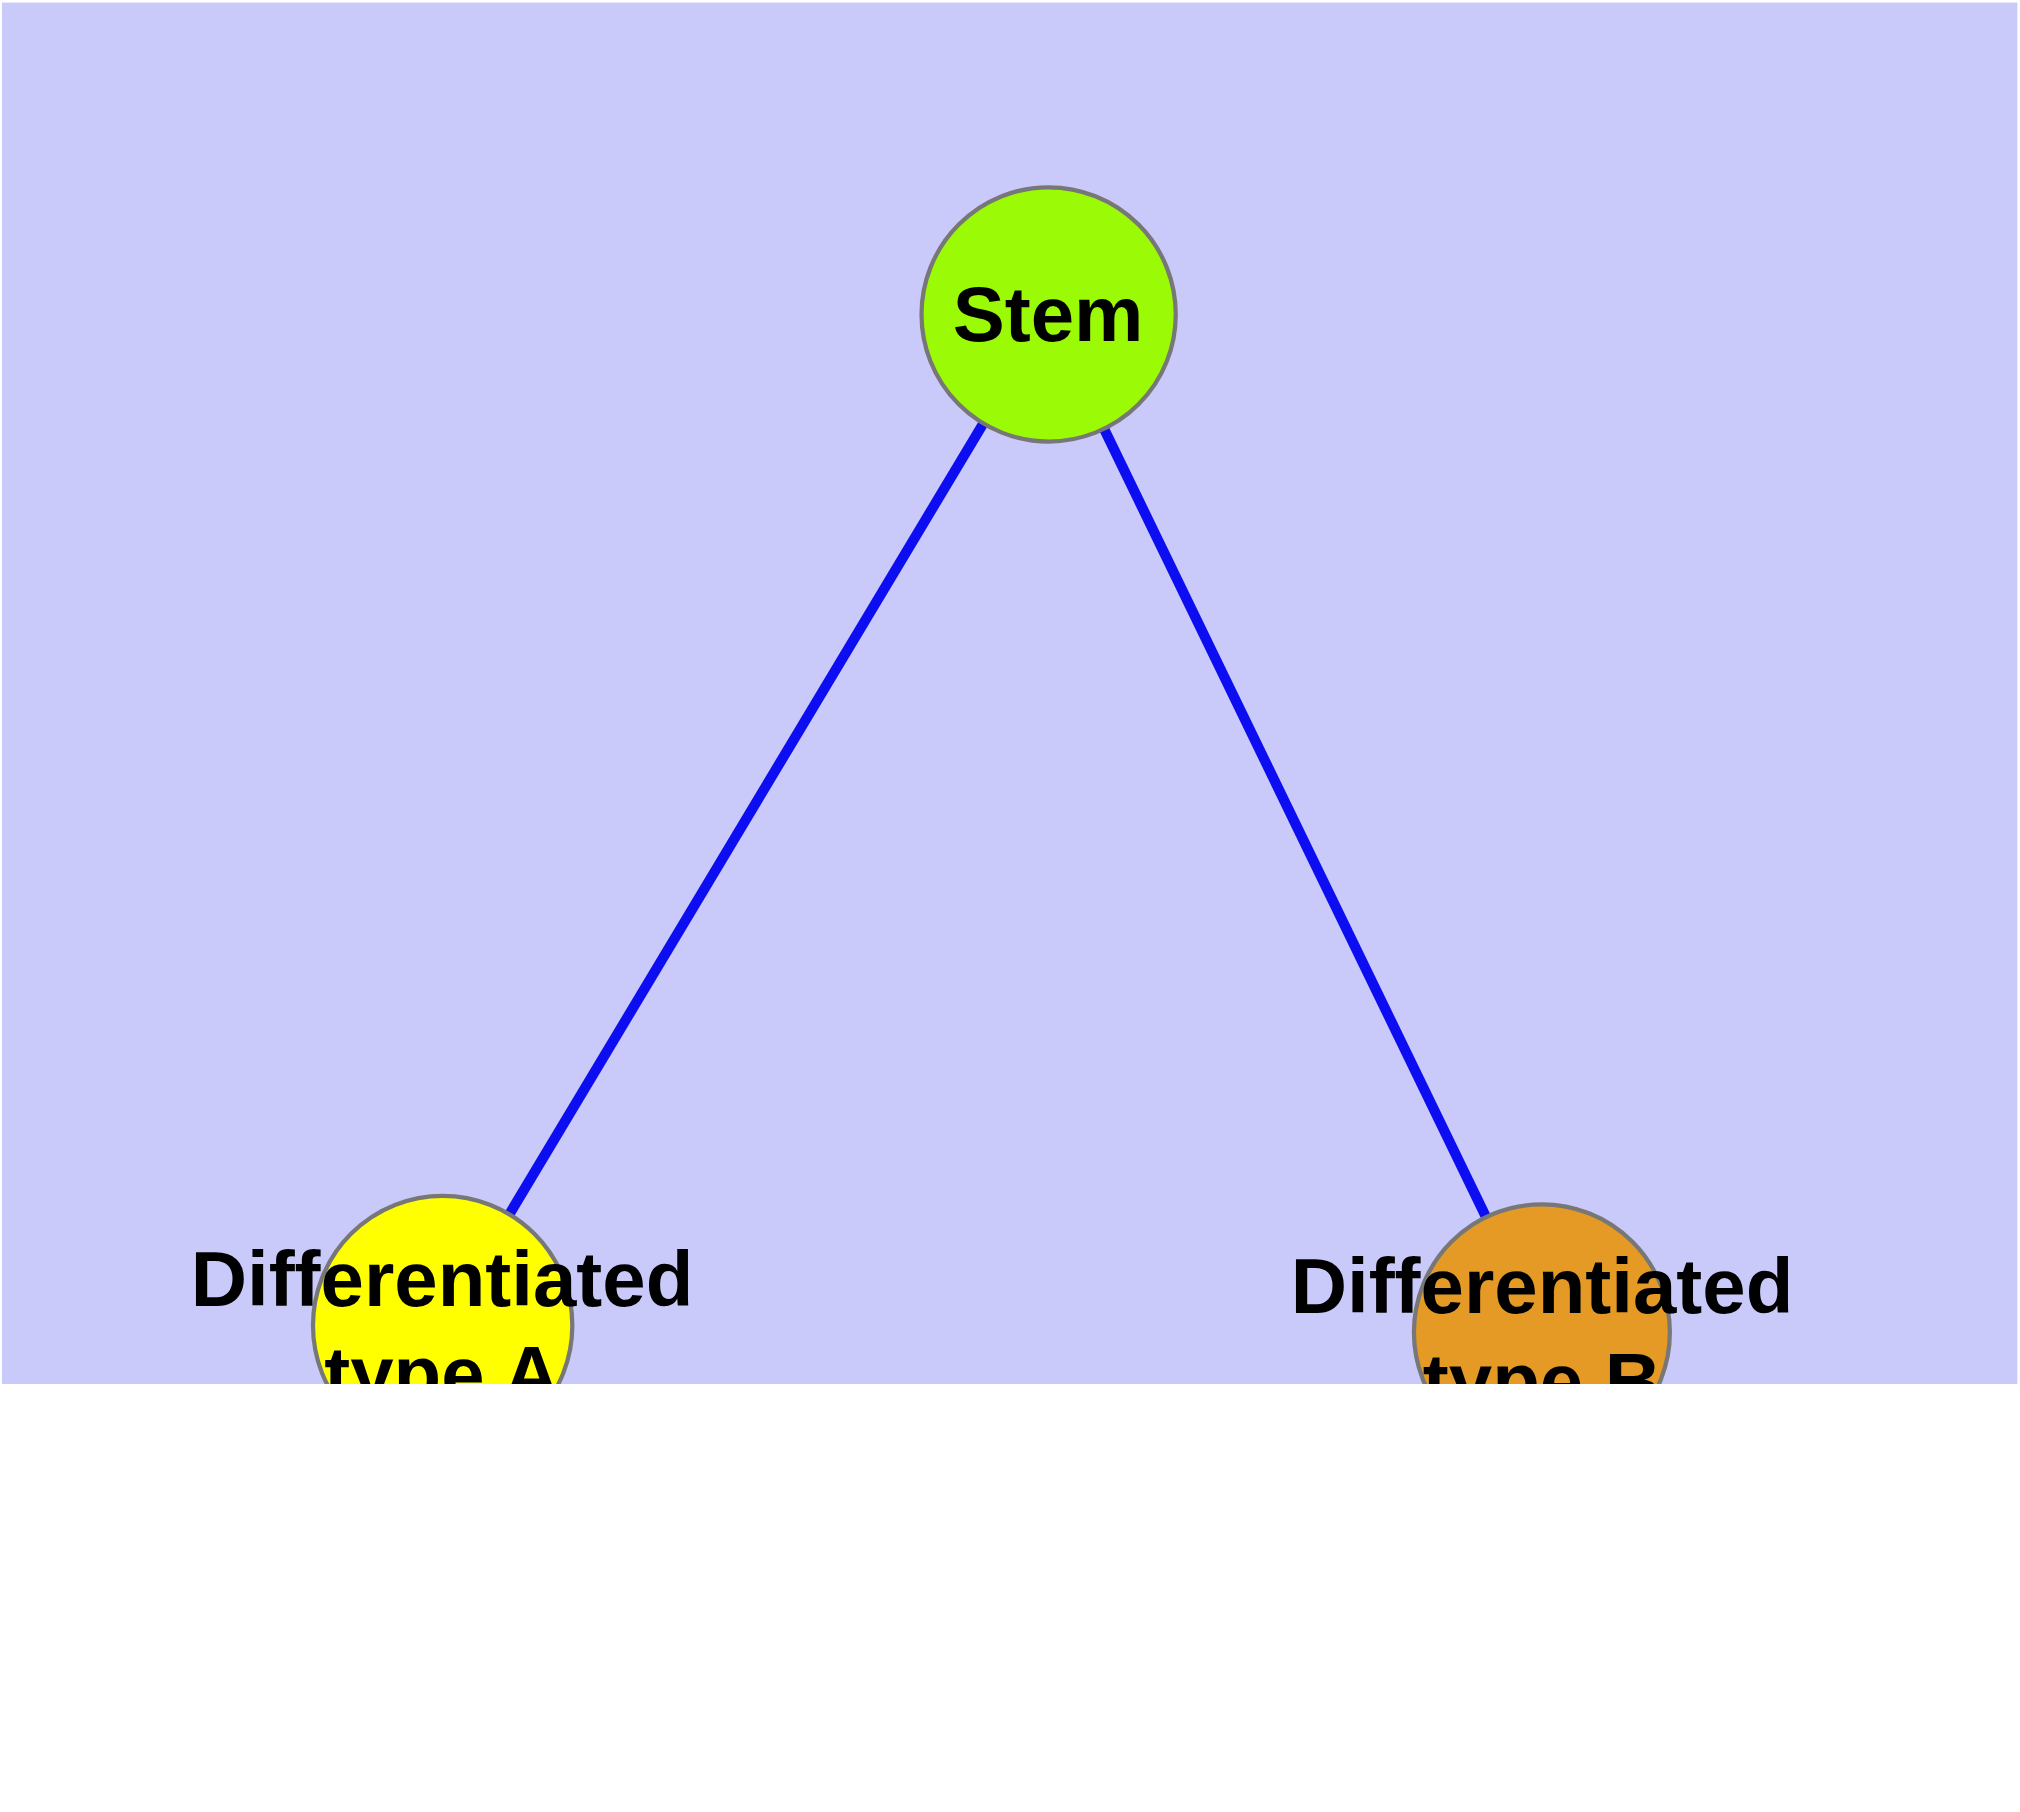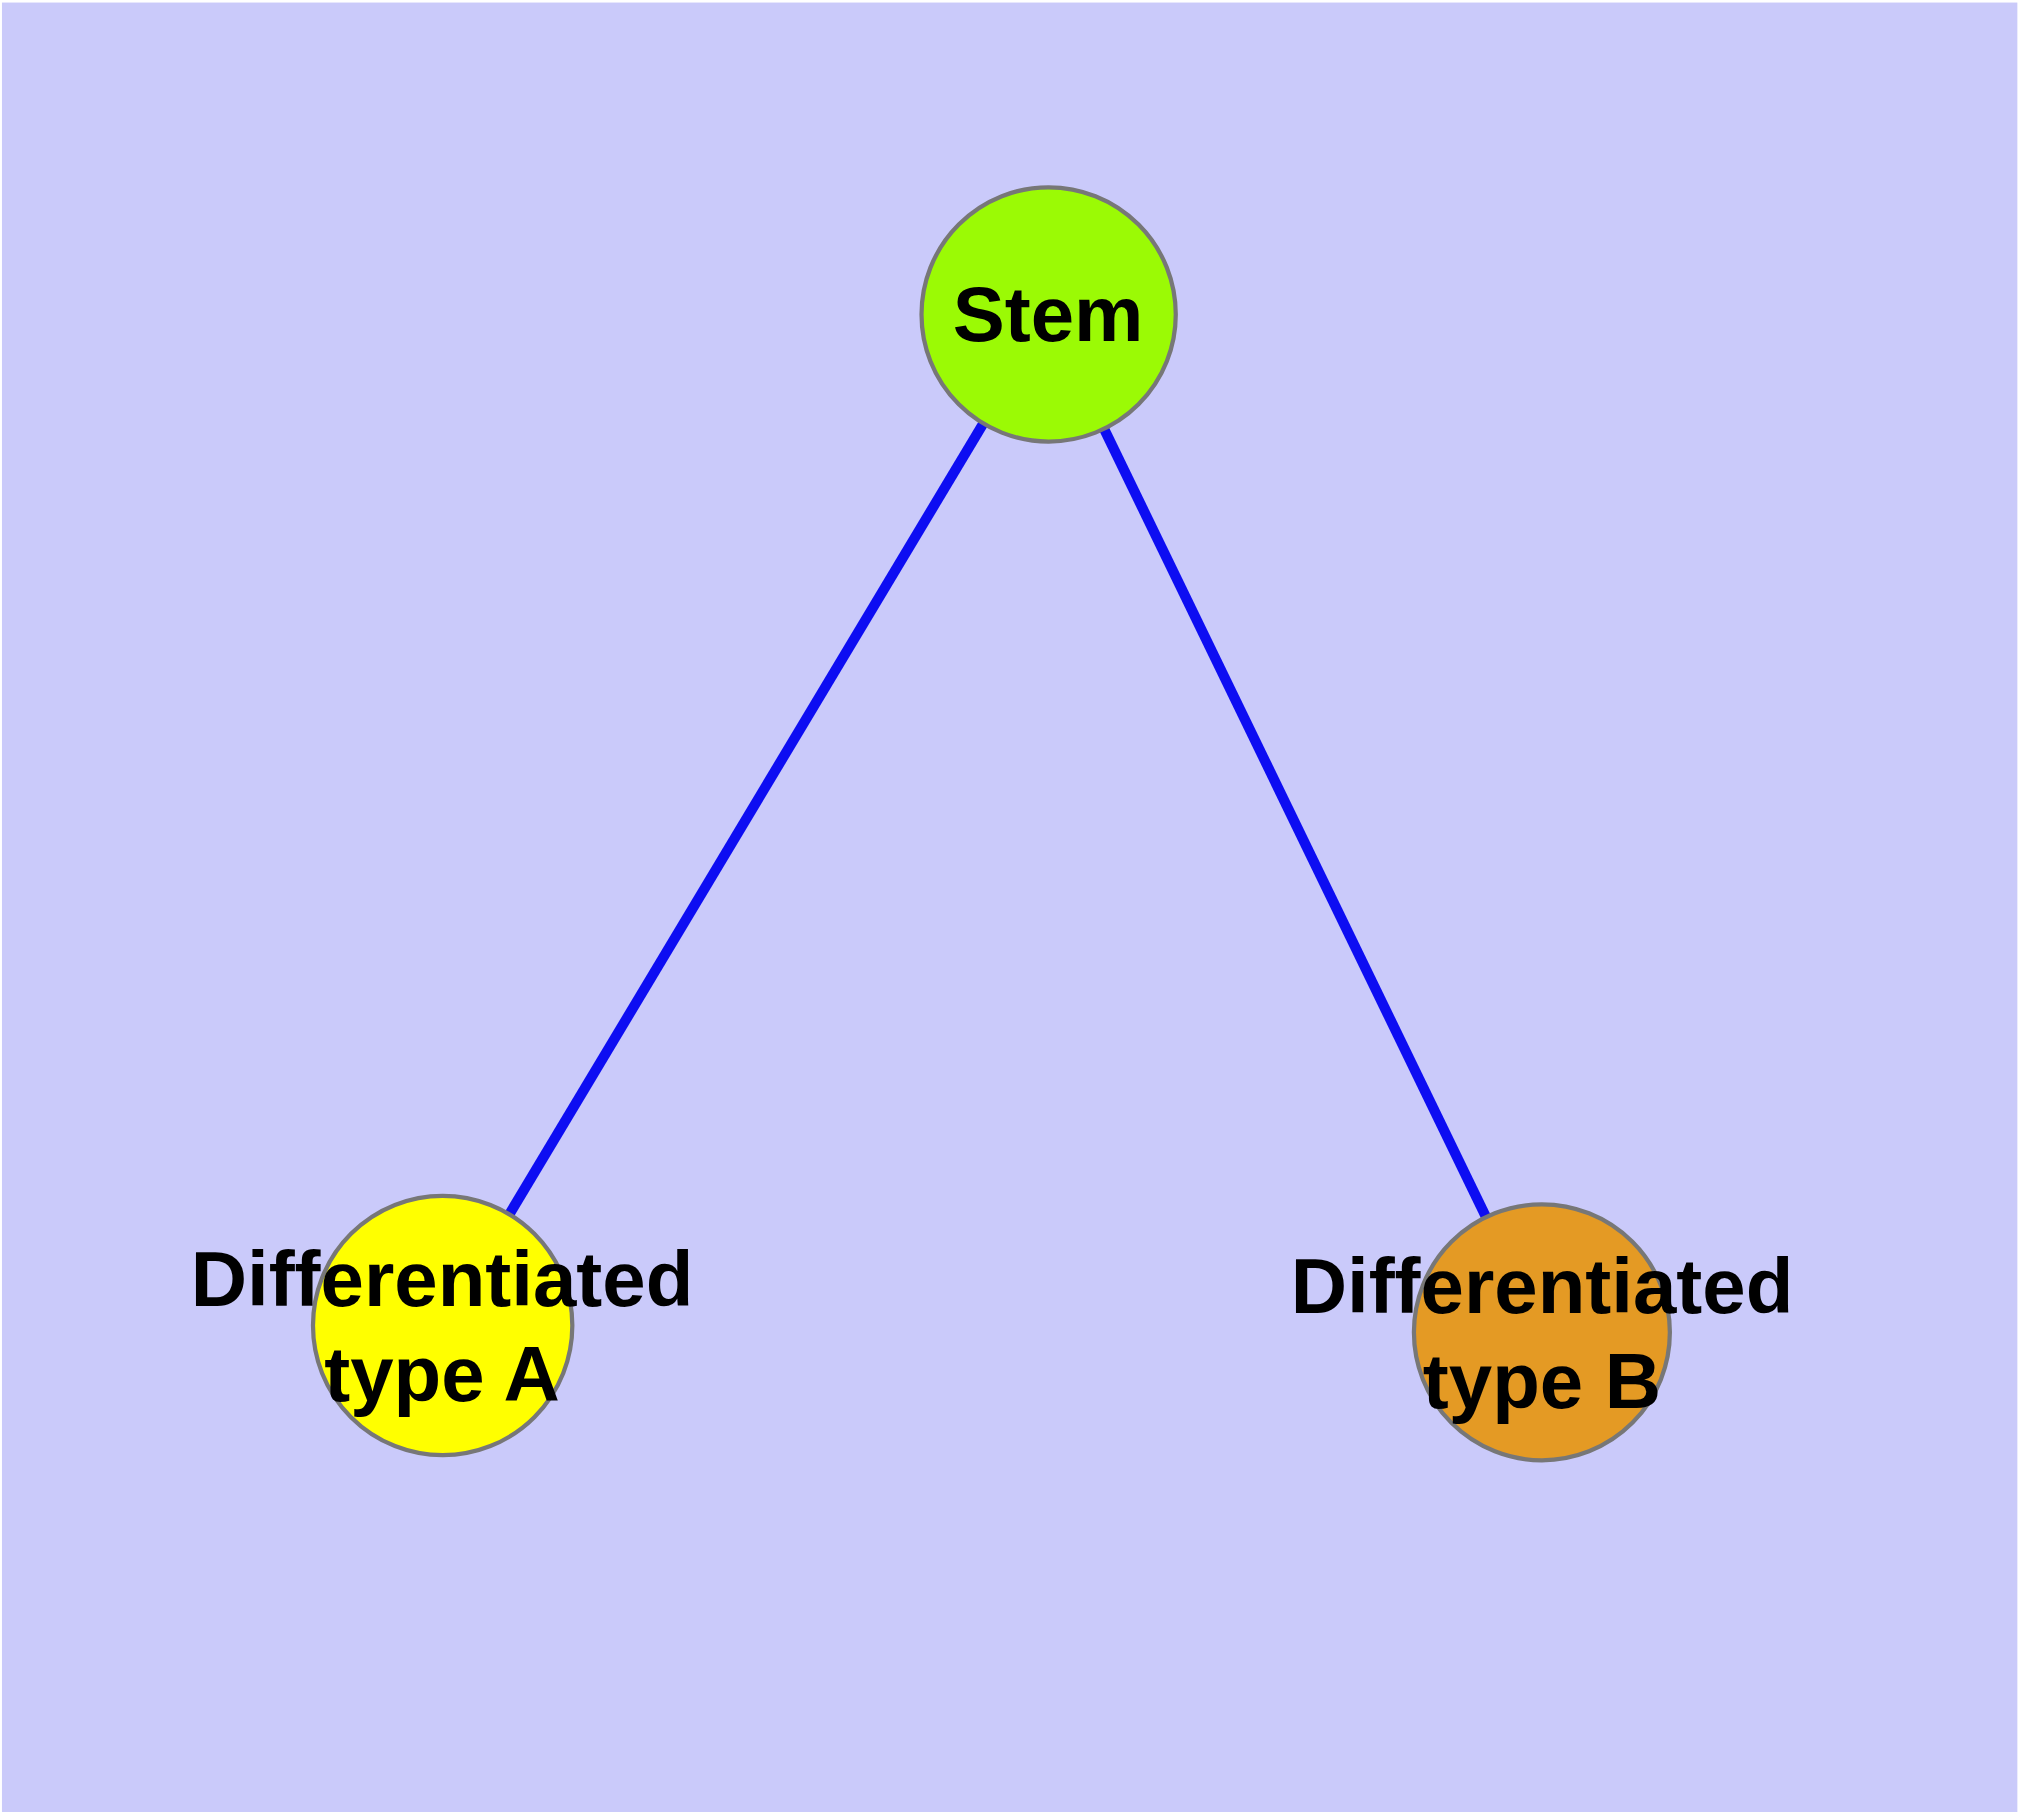--- a/index.html
+++ b/index.html
@@ -3,21 +3,21 @@
 <meta charset="utf-8">
 <style>
   html, body {
     margin: 0;
     padding: 0;
     background: #ffffff;
   }
   .page {
     position: relative;
     width: 2021px;
-    height: 1812px;
+    height: 1384px;
     background: #ffffff;
     overflow: hidden;
     font-family: "Liberation Sans", sans-serif;
   }
   .graph {
     position: absolute;
     left: 0;
     top: 0;
     width: 2021px;
     height: 1812px;

